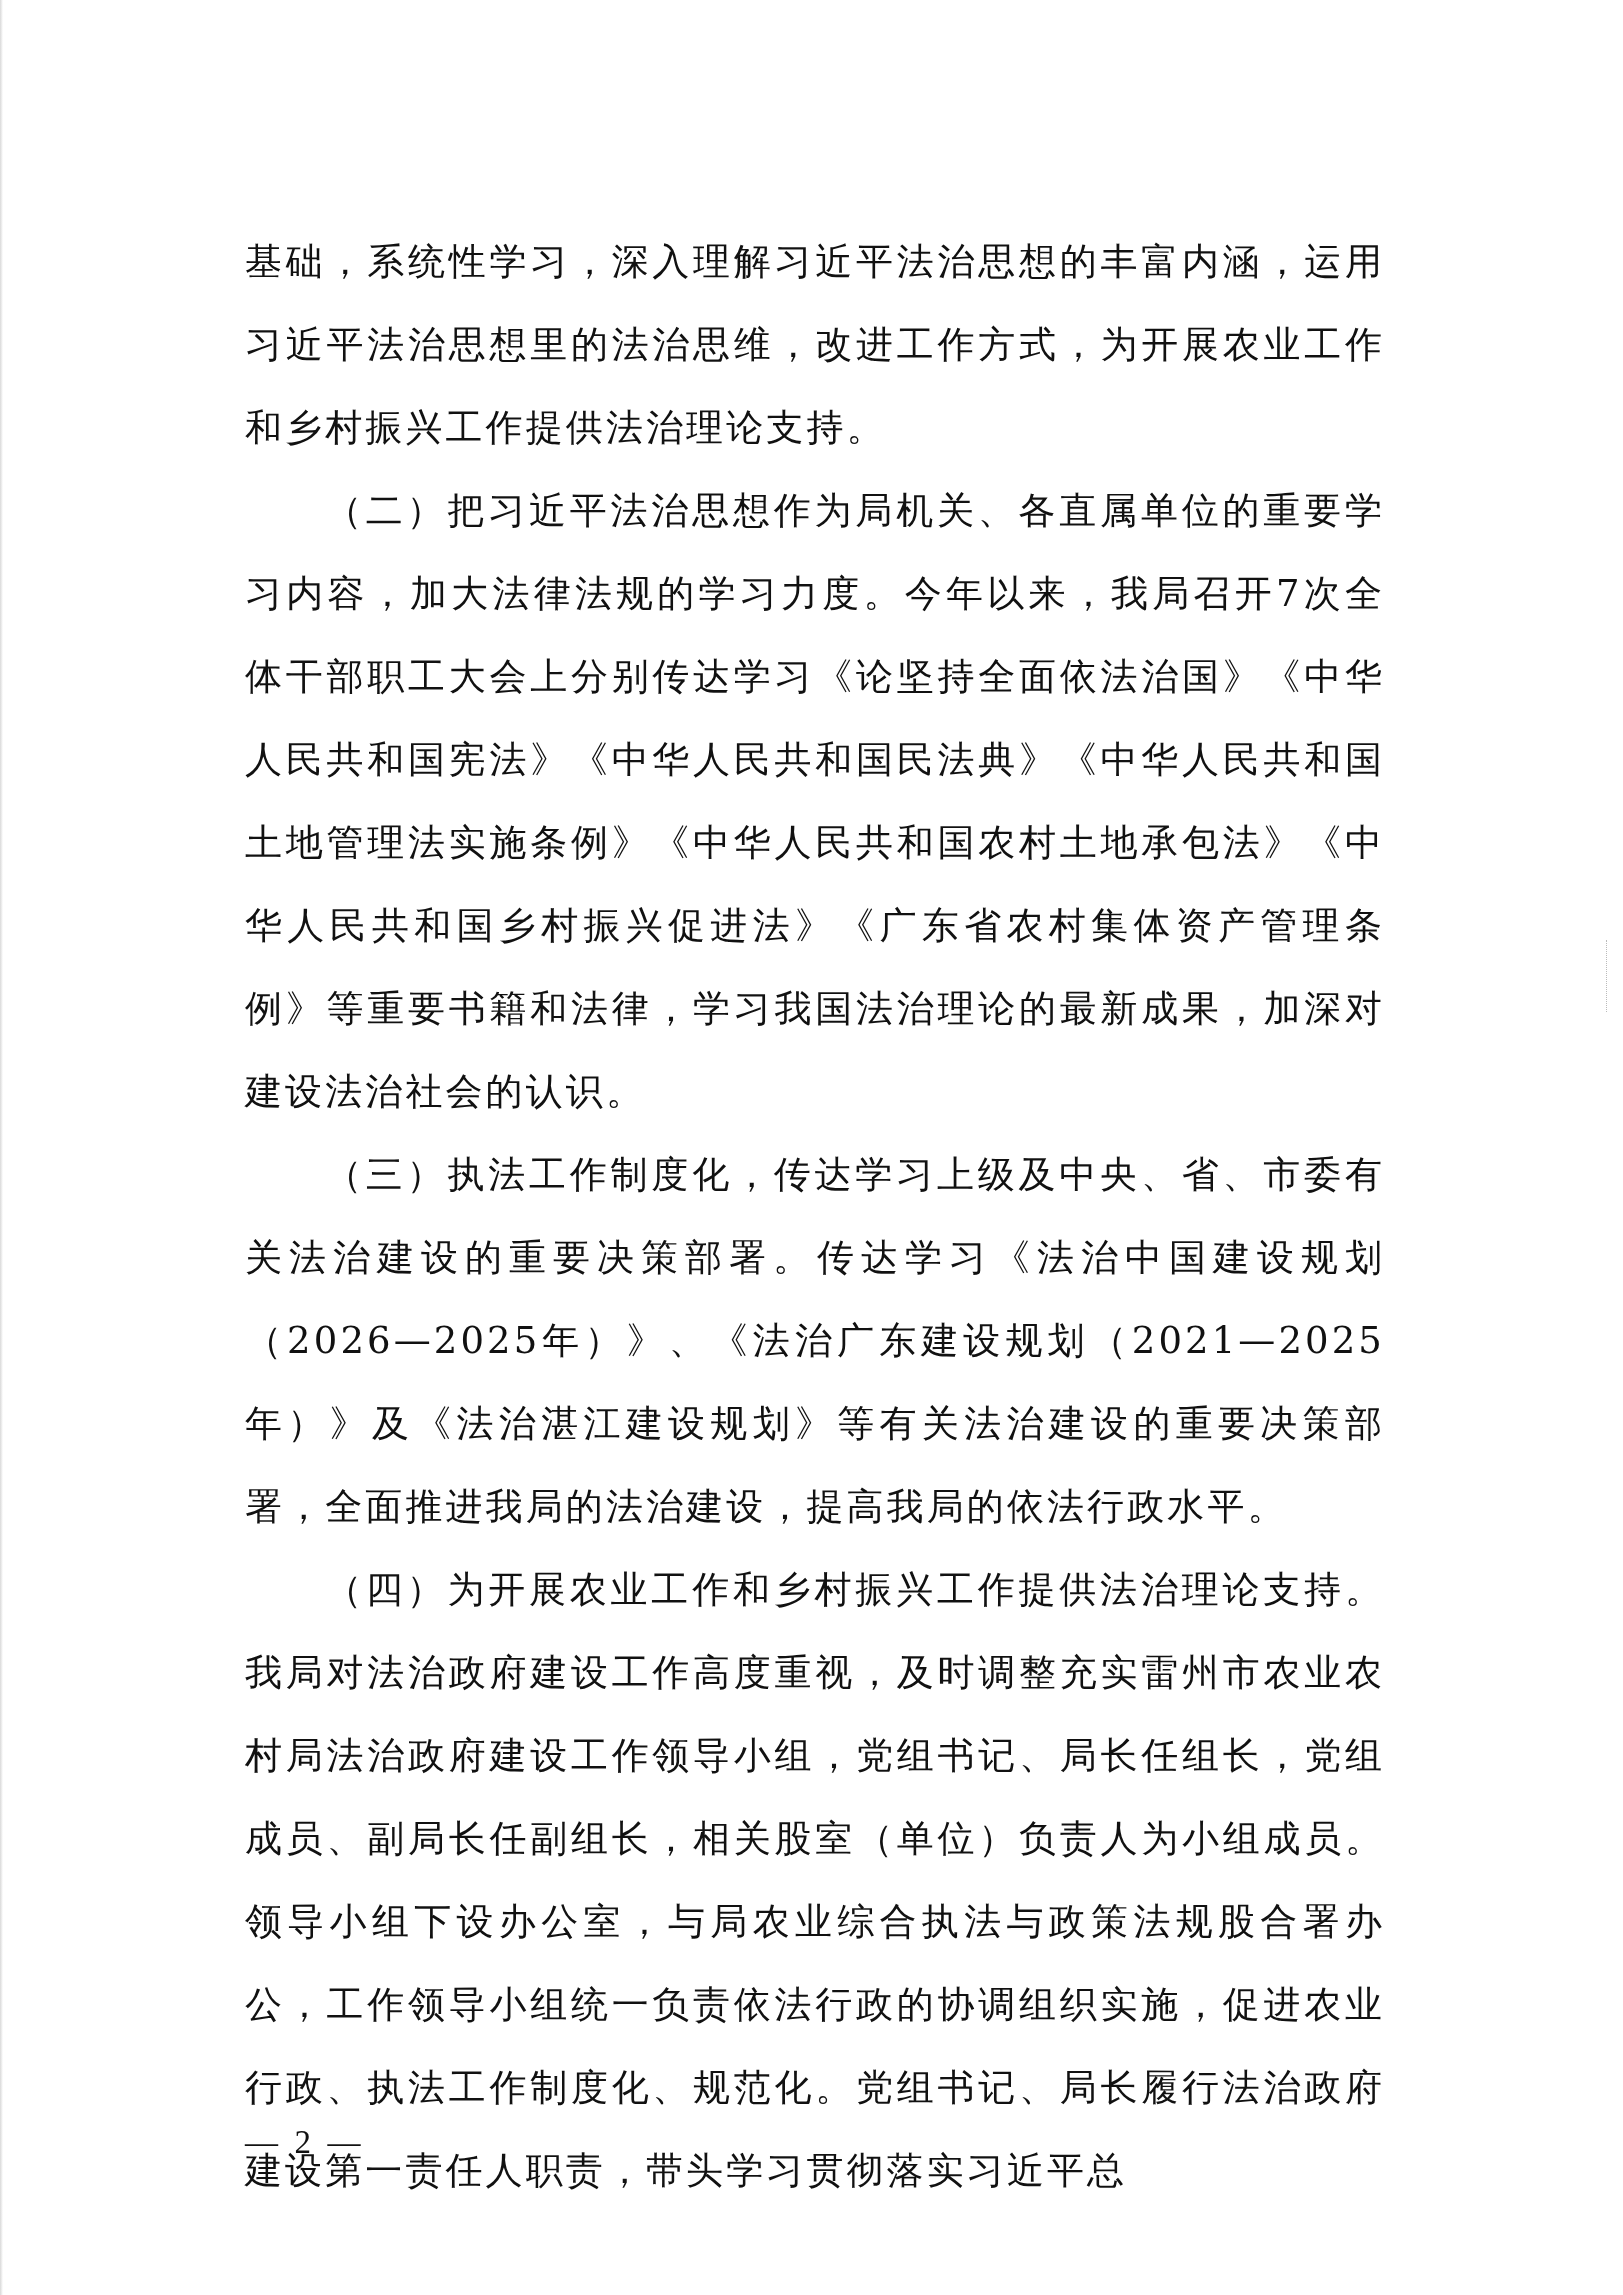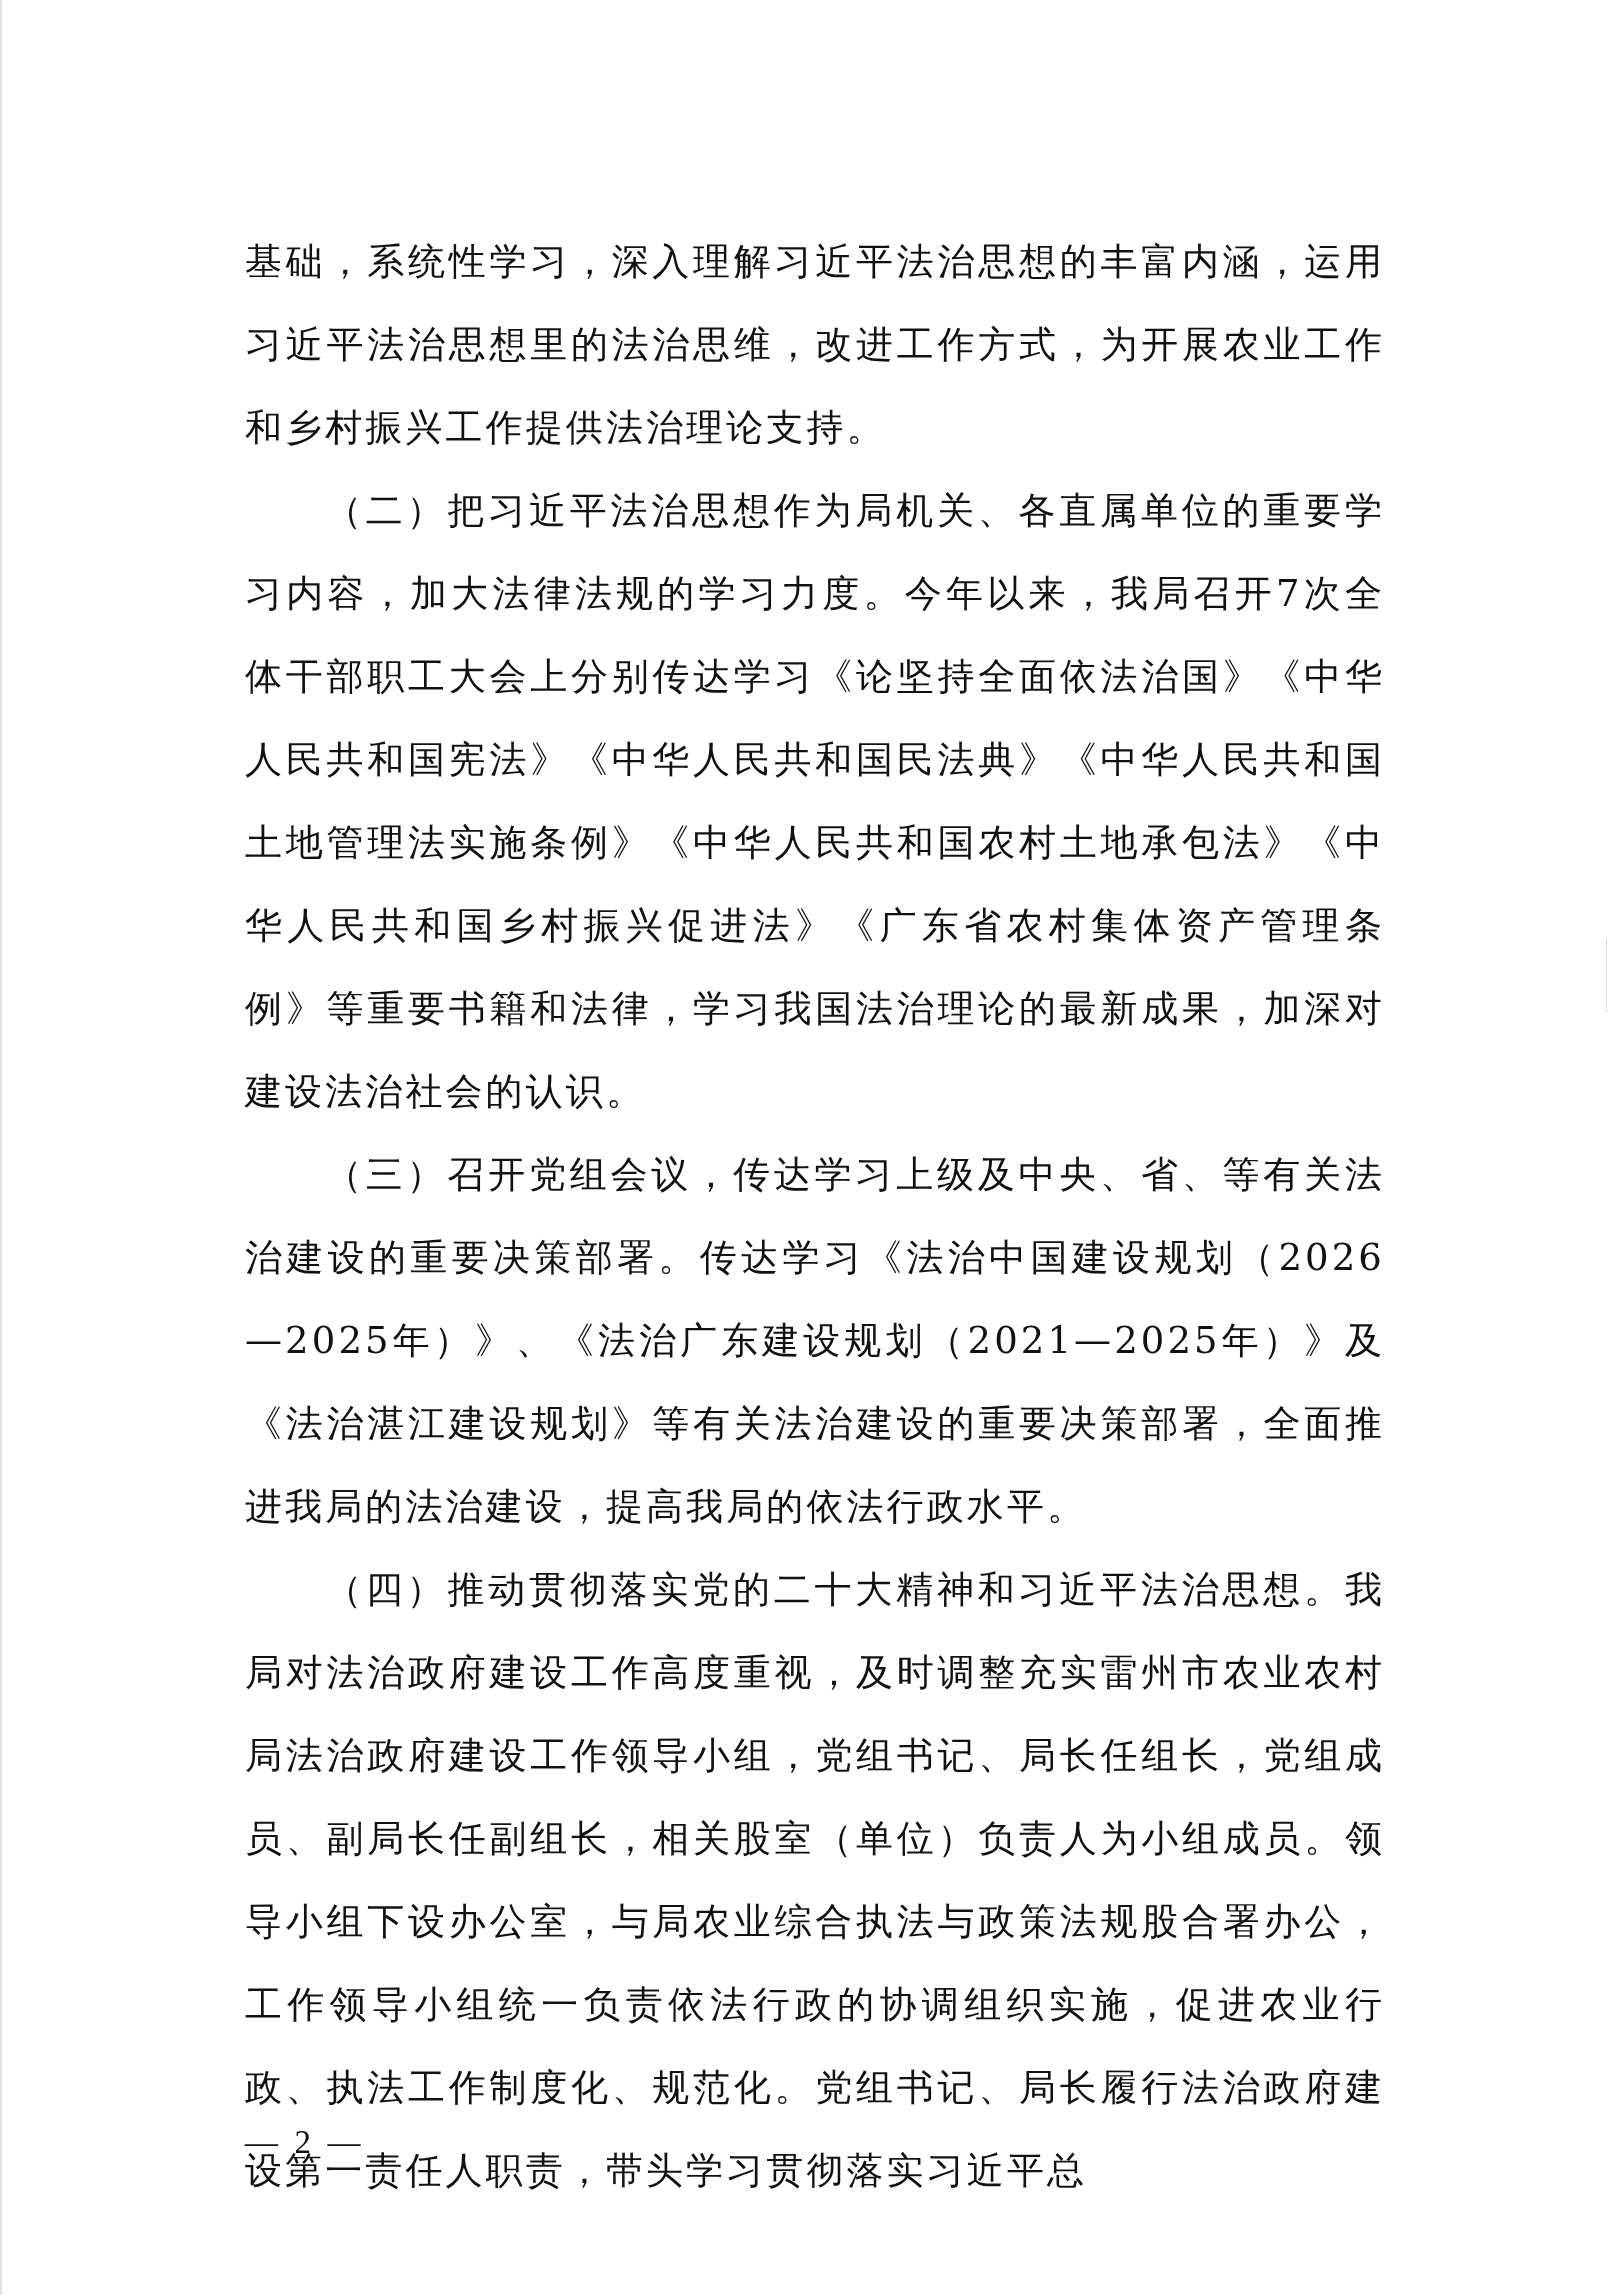--- a/index.html
+++ b/index.html
@@ -41,24 +41,24 @@
   <div class="left-edge"></div>
 
   <div class="content">
     <p class="para">
       <span class="bold"></span><span>基础，系统性学习，深入理解习近平法治思想的丰富内涵，运用习近平法治思想里的法治思维，改进工作方式，为开展农业工作和乡村振兴工作提供法治理论支持。</span>
     </p>
     <p class="para indent">
       <span class="bold">（二）把习近平法治思想作为局机关、各直属单位的重要学习内容，加大法律法规的学习力度。</span><span>今年以来，我局召开7次全体干部职工大会上分别传达学习《论坚持全面依法治国》《中华人民共和国宪法》《中华人民共和国民法典》《中华人民共和国土地管理法实施条例》《中华人民共和国农村土地承包法》《中华人民共和国乡村振兴促进法》《广东省农村集体资产管理条例》等重要书籍和法律，学习我国法治理论的最新成果，加深对建设法治社会的认识。</span>
     </p>
     <p class="para indent">
-      <span class="bold">（三）召开党组会议，传达学习上级及中央、省、等有关法治建设的重要决策部署。</span><span>传达学习《法治中国建设规划（2026—2025年）》、《法治广东建设规划（2021—2025年）》及《法治湛江建设规划》等有关法治建设的重要决策部署，全面推进我局的法治建设，提高我局的依法行政水平。</span>
+      <span class="bold">（三）执法工作制度化，传达学习上级及中央、省、市委有关法治建设的重要决策部署。</span><span>传达学习《法治中国建设规划（2026—2025年）》、《法治广东建设规划（2021—2025年）》及《法治湛江建设规划》等有关法治建设的重要决策部署，全面推进我局的法治建设，提高我局的依法行政水平。</span>
     </p>
     <p class="para indent">
-      <span class="bold">（四）推动贯彻落实党的二十大精神和习近平法治思想。</span><span>我局对法治政府建设工作高度重视，及时调整充实雷州市农业农村局法治政府建设工作领导小组，党组书记、局长任组长，党组成员、副局长任副组长，相关股室（单位）负责人为小组成员。领导小组下设办公室，与局农业综合执法与政策法规股合署办公，工作领导小组统一负责依法行政的协调组织实施，促进农业行政、执法工作制度化、规范化。党组书记、局长履行法治政府建设第一责任人职责，带头学习贯彻落实习近平总</span>
+      <span class="bold">（四）为开展农业工作和乡村振兴工作提供法治理论支持。</span><span>我局对法治政府建设工作高度重视，及时调整充实雷州市农业农村局法治政府建设工作领导小组，党组书记、局长任组长，党组成员、副局长任副组长，相关股室（单位）负责人为小组成员。领导小组下设办公室，与局农业综合执法与政策法规股合署办公，工作领导小组统一负责依法行政的协调组织实施，促进农业行政、执法工作制度化、规范化。党组书记、局长履行法治政府建设第一责任人职责，带头学习贯彻落实习近平总</span>
     </p>
   </div>
 
   <div class="right-marks"></div>
 
   <div class="footer">— 2 —</div>
 </div>
 
 
 </body></html>

